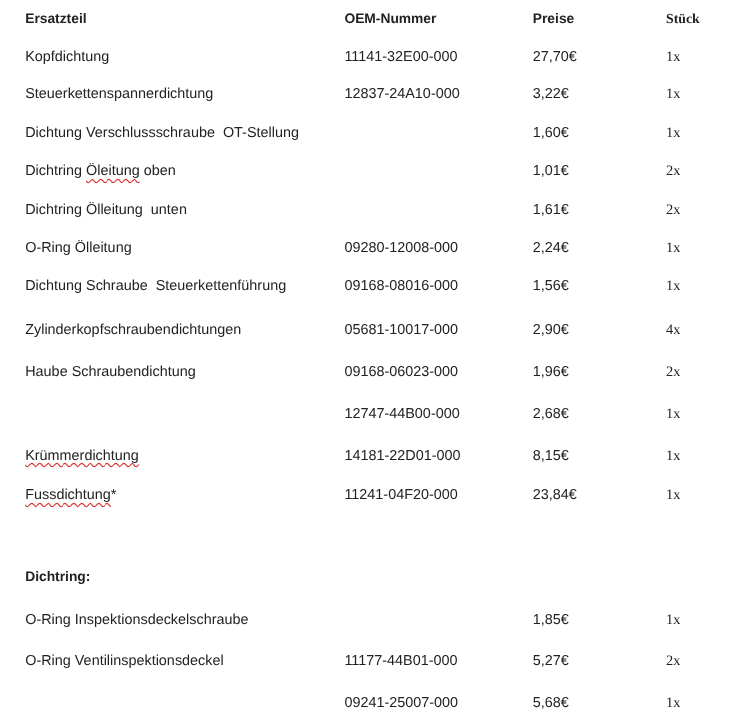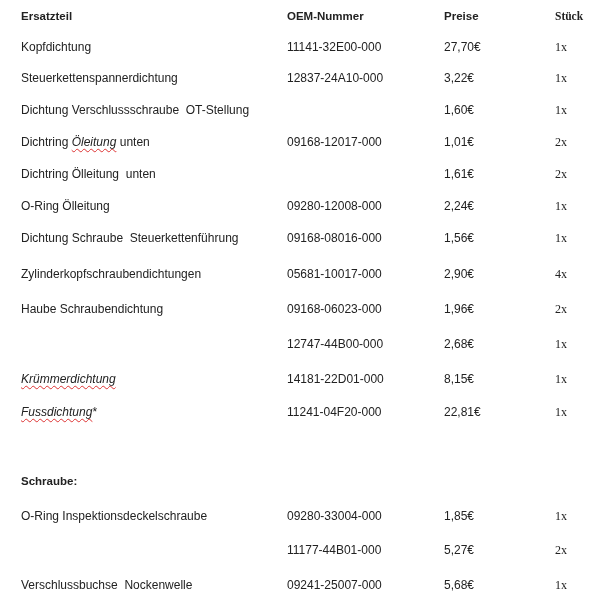--- a/index.html
+++ b/index.html
@@ -5,21 +5,21 @@
     html, body { margin: 0; padding: 0; background: #ffffff; }
     body { width: 611px; height: 600px; position: relative; overflow: hidden;
       font-family: "Liberation Sans", "DejaVu Sans", sans-serif; color: #222; font-size: 12px; }
     .row { position: absolute; left: 0; width: 611px; height: 20px; line-height: 20px; }
     .cell { position: absolute; top: 0; white-space: nowrap; }
     .c1 { left: 21px; text-align: right; }
     .c2 { left: 287px; }
     .c3 { left: 444px; }
     .c4 { left: 555px; font-family: Liberation Serif, serif; }
     .hdr { font-weight: bold; font-size: 11.5px; }
-    .spell { text-decoration: underline wavy #d33; text-decoration-thickness: 1px; text-underline-offset: 2px; font-style: italic; }
+    .spell { text-decoration: underline wavy #d33; text-decoration-thickness: 1px; text-underline-offset: 2px; }
   </style>
 </head>
 <body>
 
 <div>
   <div class="row hdr" style="top:6px">
     <span class="cell c1">Ersatzteil</span>
     <span class="cell c2">OEM-Nummer</span>
     <span class="cell c3">Preise</span>
     <span class="cell c4">Stück</span>
@@ -36,22 +36,21 @@
     <span class="cell c2">12837-24A10-000</span>
     <span class="cell c3">3,22€</span>
     <span class="cell c4">1x</span>
   </div>
   <div class="row" style="top:100px">
     <span class="cell c1" style="white-space:pre">Dichtung Verschlussschraube  OT-Stellung</span>
     <span class="cell c3">1,60€</span>
     <span class="cell c4">1x</span>
   </div>
   <div class="row" style="top:132px">
-    <span class="cell c1" style="white-space:pre"><span>Dichtring </span><span class="spell">Öleitung</span><span> unten</span></span>
-    <span class="cell c2">09168-12017-000</span>
+    <span class="cell c1" style="white-space:pre"><span>Dichtring </span><span class="spell">Öleitung</span><span> oben</span></span>
     <span class="cell c3">1,01€</span>
     <span class="cell c4">2x</span>
   </div>
   <div class="row" style="top:164px">
     <span class="cell c1" style="white-space:pre">Dichtring Ölleitung  unten</span>
     <span class="cell c3">1,61€</span>
     <span class="cell c4">2x</span>
   </div>
   <div class="row" style="top:196px">
     <span class="cell c1">O-Ring Ölleitung</span>
@@ -84,38 +83,37 @@
   </div>
   <div class="row" style="top:369px">
     <span class="cell c1"><span class="spell">Krümmerdichtung</span></span>
     <span class="cell c2">14181-22D01-000</span>
     <span class="cell c3">8,15€</span>
     <span class="cell c4">1x</span>
   </div>
   <div class="row" style="top:402px">
     <span class="cell c1"><span class="spell">Fussdichtung</span><span>*</span></span>
     <span class="cell c2">11241-04F20-000</span>
-    <span class="cell c3">22,81€</span>
+    <span class="cell c3">23,84€</span>
     <span class="cell c4">1x</span>
   </div>
 
   <div class="row hdr" style="top:471px">
-    <span class="cell c1">Schraube:</span>
+    <span class="cell c1">Dichtring:</span>
   </div>
 
   <div class="row" style="top:506px">
     <span class="cell c1">O-Ring Inspektionsdeckelschraube</span>
-    <span class="cell c2">09280-33004-000</span>
     <span class="cell c3">1,85€</span>
     <span class="cell c4">1x</span>
   </div>
   <div class="row" style="top:540px">
+    <span class="cell c1">O-Ring Ventilinspektionsdeckel</span>
     <span class="cell c2">11177-44B01-000</span>
     <span class="cell c3">5,27€</span>
     <span class="cell c4">2x</span>
   </div>
   <div class="row" style="top:575px">
-    <span class="cell c1" style="white-space:pre">Verschlussbuchse  Nockenwelle</span>
     <span class="cell c2">09241-25007-000</span>
     <span class="cell c3">5,68€</span>
     <span class="cell c4">1x</span>
   </div>
 </div>
 
 </body></html>

